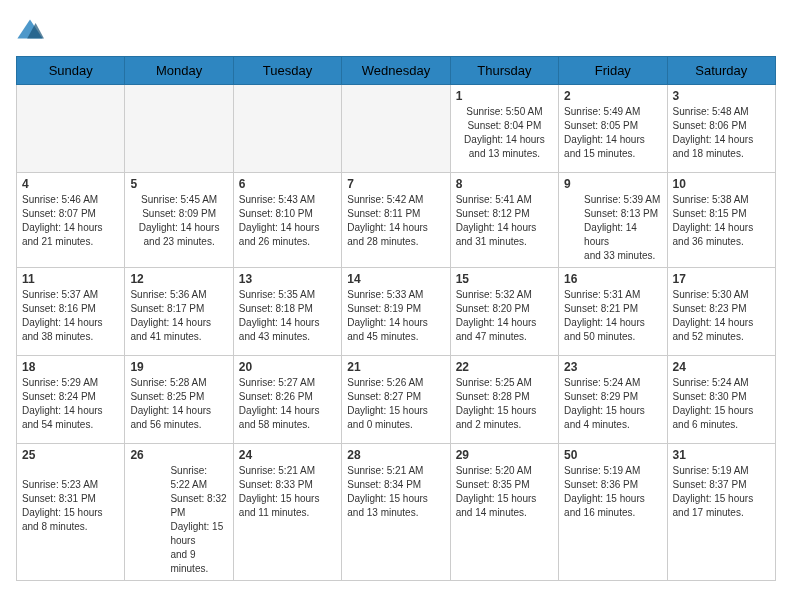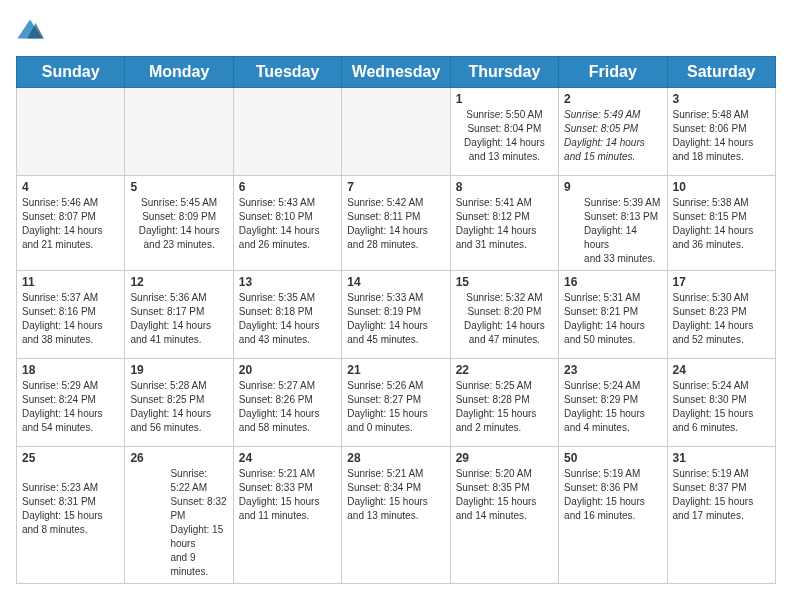--- a/index.html
+++ b/index.html
@@ -47,23 +47,23 @@
       color: #555;
       margin-top: 2px;
     }
     .calendar {
       width: 100%;
       border-collapse: collapse;
       border: 1px solid #ccc;
     }
     .calendar th {
       background: #2e86c1;
-      color: #ffffff;
-      font-size: 16px;
-      font-weight: bold;
+      color: #000000;
+      font-size: 13px;
+      font-weight: normal;
       text-align: center;
       padding: 6px 4px;
       border: 1px solid #2471a3;
     }
     .calendar td {
       vertical-align: top;
       border: 1px solid #ccc;
       padding: 4px 5px;
       width: 108px;
       min-height: 80px;
@@ -129,21 +129,21 @@
         <td class="empty"></td>
         <td>
           <div class="day-number">1</div>
           <div class="day-info" style="white-space: pre-line; text-align: center;">Sunrise: 5:50 AM
 Sunset: 8:04 PM
 Daylight: 14 hours
 and 13 minutes.</div>
         </td>
         <td>
           <div class="day-number">2</div>
-          <div class="day-info" style="white-space: pre-line; font-style: italic;">Sunrise: 5:49 AM
+          <div class="day-info" style="white-space: pre-line;">Sunrise: 5:49 AM
 Sunset: 8:05 PM
 Daylight: 14 hours
 and 15 minutes.</div>
         </td>
         <td>
           <div class="day-number">3</div>
           <div class="day-info" style="white-space: pre-line;">Sunrise: 5:48 AM
 Sunset: 8:06 PM
 Daylight: 14 hours
 and 18 minutes.</div>
@@ -224,21 +224,21 @@
         </td>
         <td>
           <div class="day-number">14</div>
           <div class="day-info" style="white-space: pre-line;">Sunrise: 5:33 AM
 Sunset: 8:19 PM
 Daylight: 14 hours
 and 45 minutes.</div>
         </td>
         <td>
           <div class="day-number">15</div>
-          <div class="day-info" style="white-space: pre-line; text-align: center;">Sunrise: 5:32 AM
+          <div class="day-info" style="white-space: pre-line;">Sunrise: 5:32 AM
 Sunset: 8:20 PM
 Daylight: 14 hours
 and 47 minutes.</div>
         </td>
         <td>
           <div class="day-number">16</div>
           <div class="day-info" style="white-space: pre-line;">Sunrise: 5:31 AM
 Sunset: 8:21 PM
 Daylight: 14 hours
 and 50 minutes.</div>

